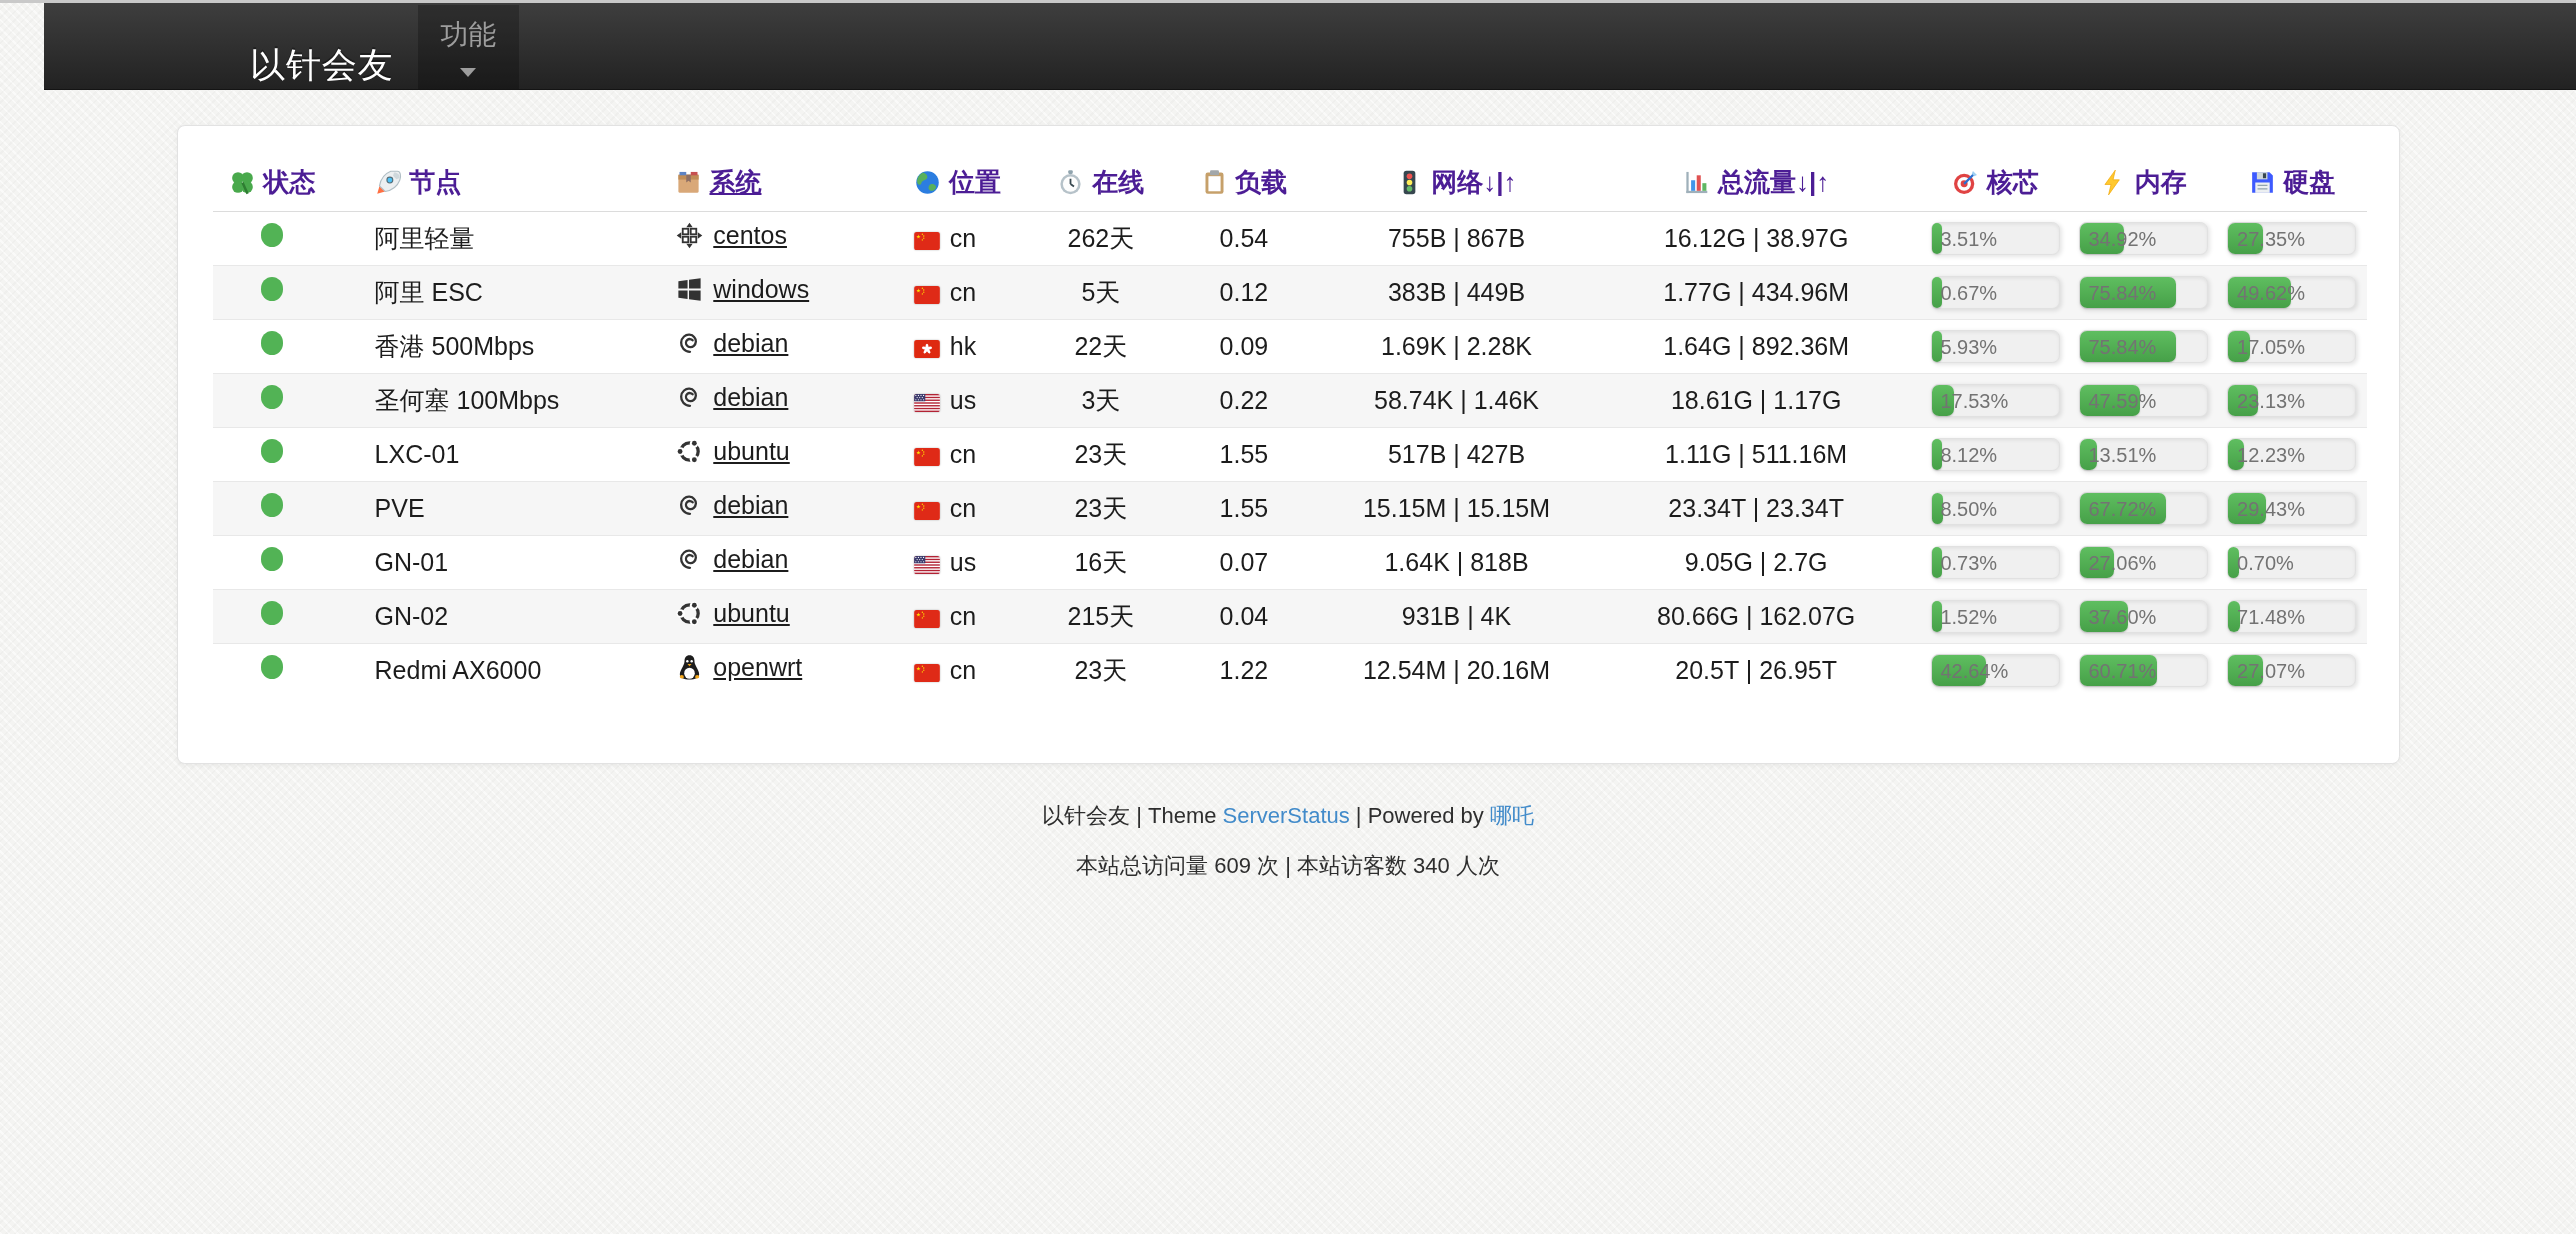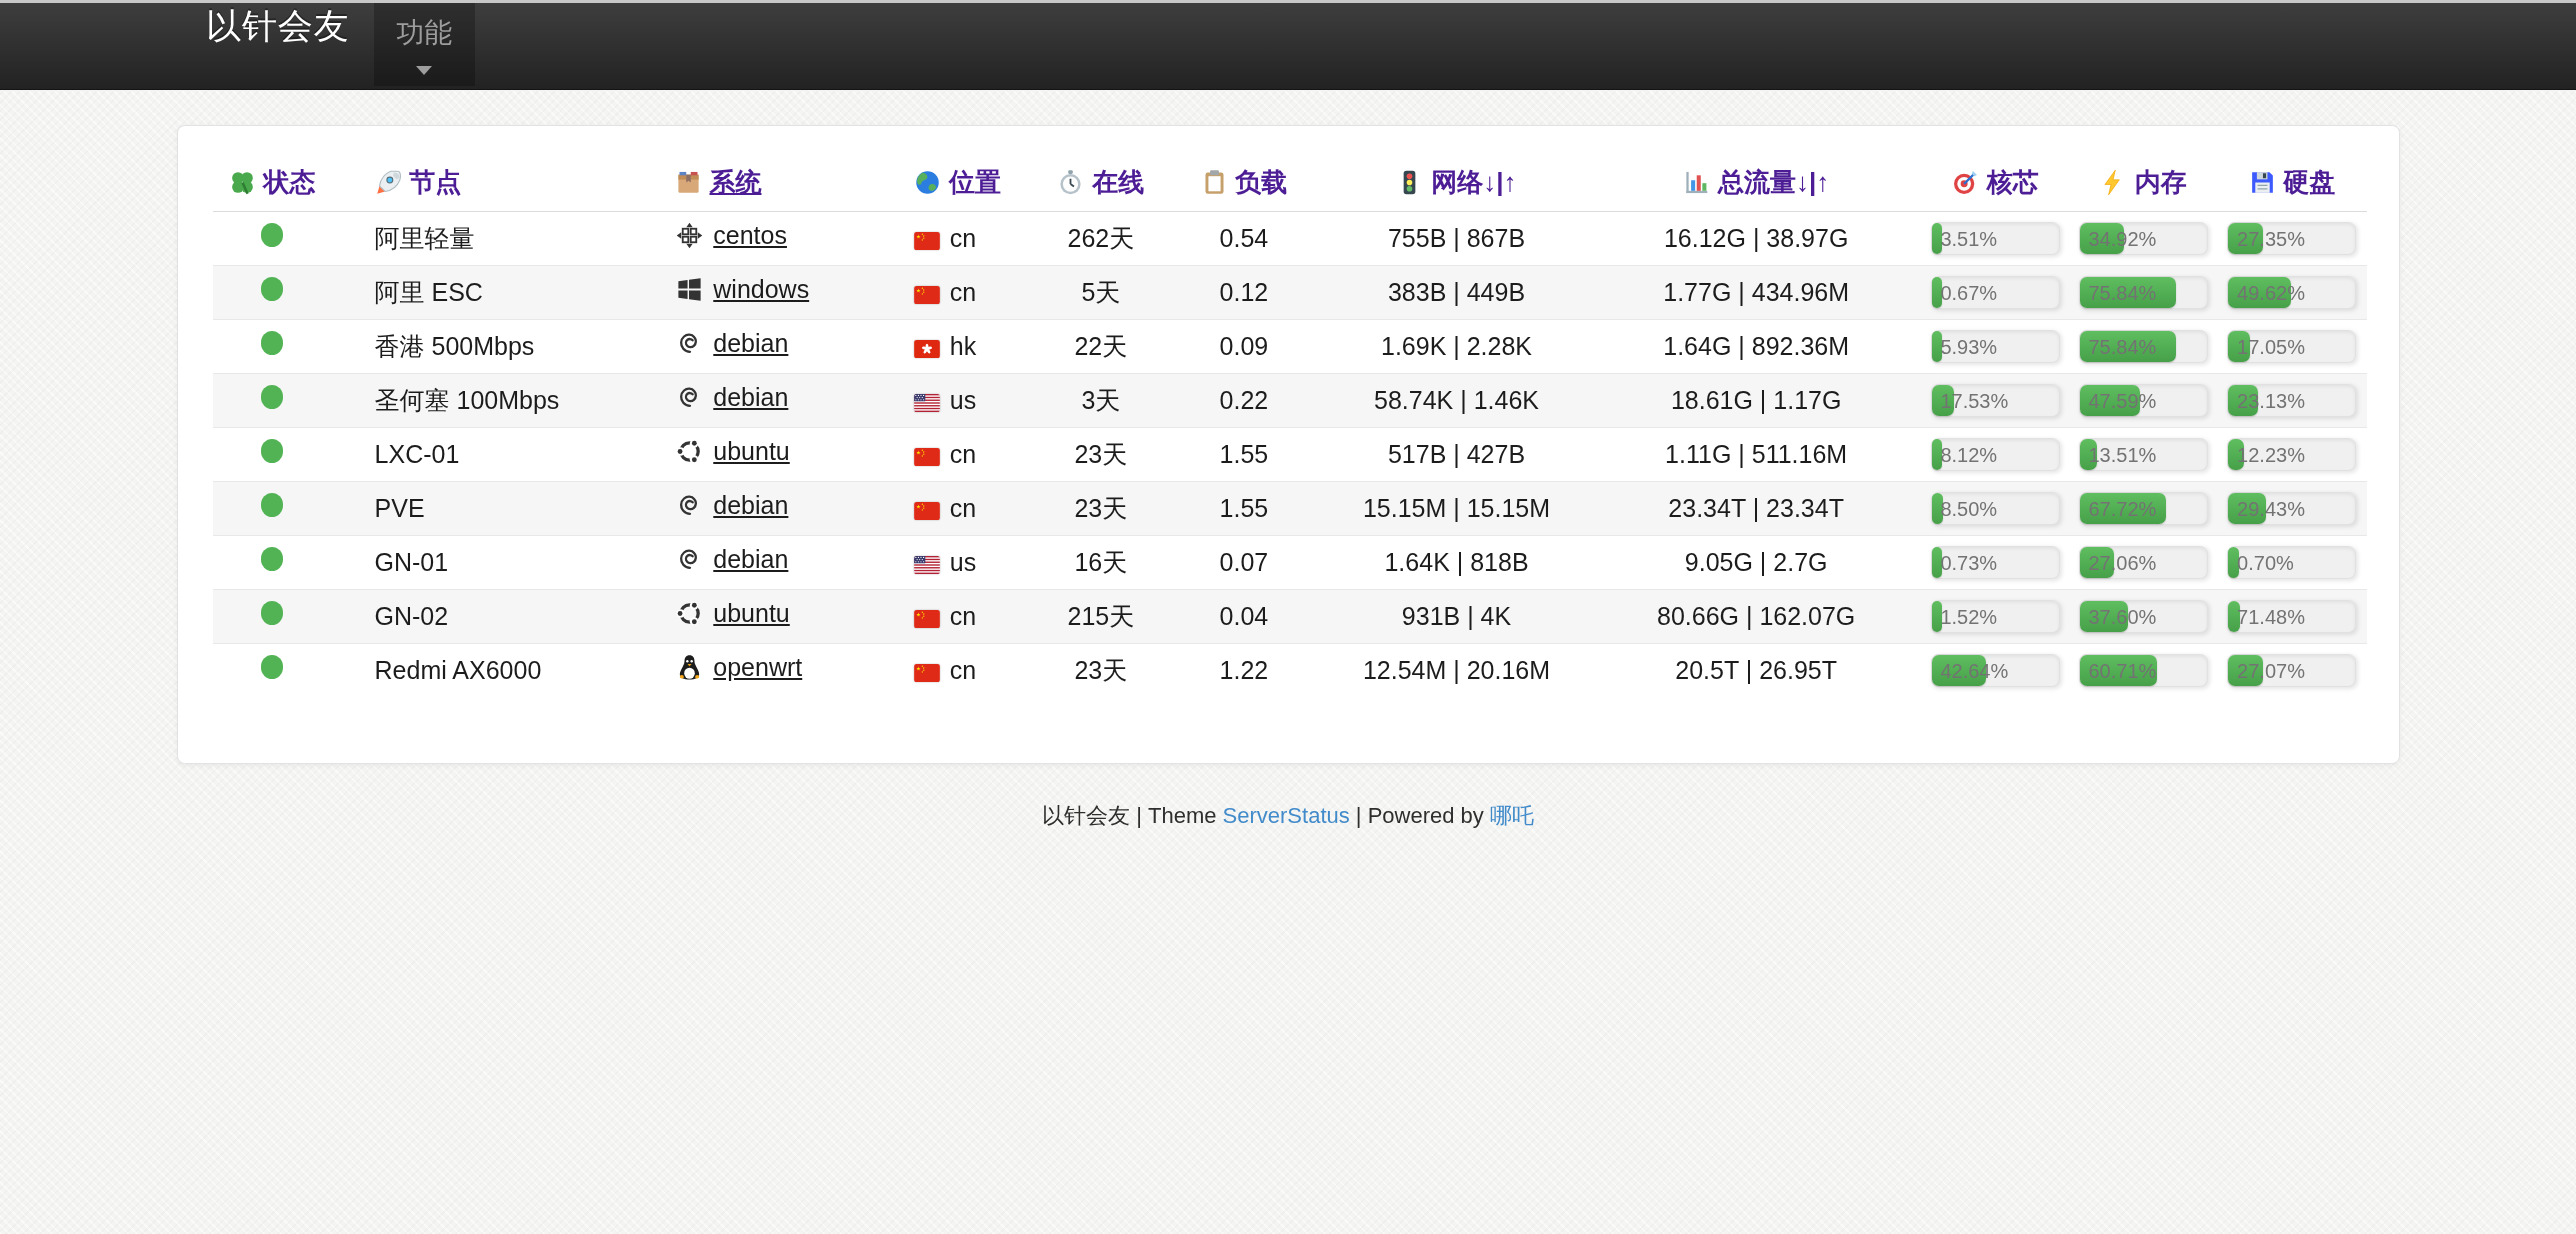--- a/index.html
+++ b/index.html
@@ -7,24 +7,24 @@
     width:2576px;height:1234px;position:relative;overflow:hidden;
     font-family:"Liberation Sans","DejaVu Sans",sans-serif;color:#1c1c1c;
     background-color:#f4f4f2;
     background-image:
       repeating-linear-gradient(135deg, rgba(0,0,0,0.018) 0 1.7px, transparent 1.7px 6px),
       repeating-linear-gradient(45deg, rgba(255,255,255,0.55) 0 1.7px, transparent 1.7px 6px);
   }
   
   .top-strip{height:2.6px;background:#c9c9c9;}
   .navbar{
-    height:87px;display:flex;align-items:flex-start;
+    height:87px;display:flex;align-items:flex-end;
     background:linear-gradient(#3e3e3e,#222);
     border-bottom:1.7px solid #141414;
-    padding-left:206px;box-sizing:border-box;
+    padding-left:206px;box-sizing:border-box;margin-left:44px;
   }
   .brand{
     font-size:35px;color:#fff;text-decoration:none;letter-spacing:0.9px;
     text-shadow:0 -1.7px 0 rgba(0,0,0,.35);margin-right:24px;cursor:pointer;
   }
   .nav-dd{
     display:inline-flex;align-items:center;gap:10.4px;cursor:pointer;
     padding:11.3px 22.6px;background:rgba(0,0,0,.24);
     color:#9d9d9d;font-size:28px;text-decoration:none;flex-direction:column;
   }
@@ -615,14 +615,15 @@
               </div>
             </td>
           </tr>
         </tbody>
     </table>
   </div>
 </main>
 
 <footer class="footer">
   <p><span>以针会友 | Theme </span><a>ServerStatus</a><span> | Powered by </span><a>哪吒</a></p>
+  <p>本站总访问量 609 次 | 本站访客数 340 人次</p>
 </footer>
 
 
 </body></html>

